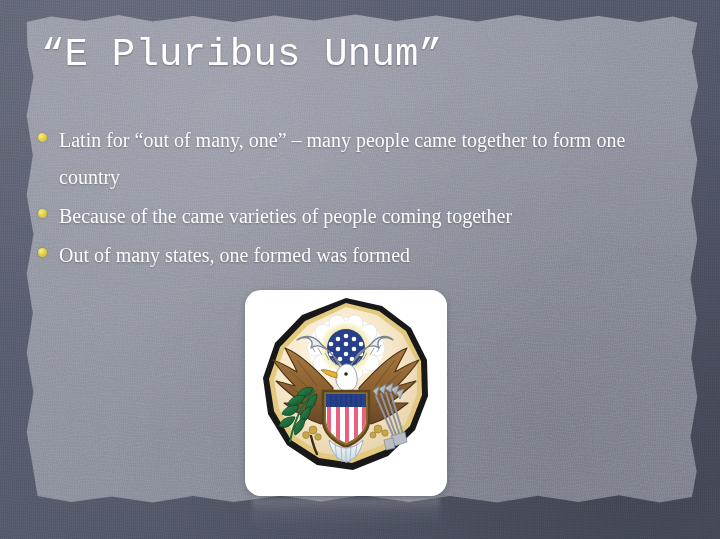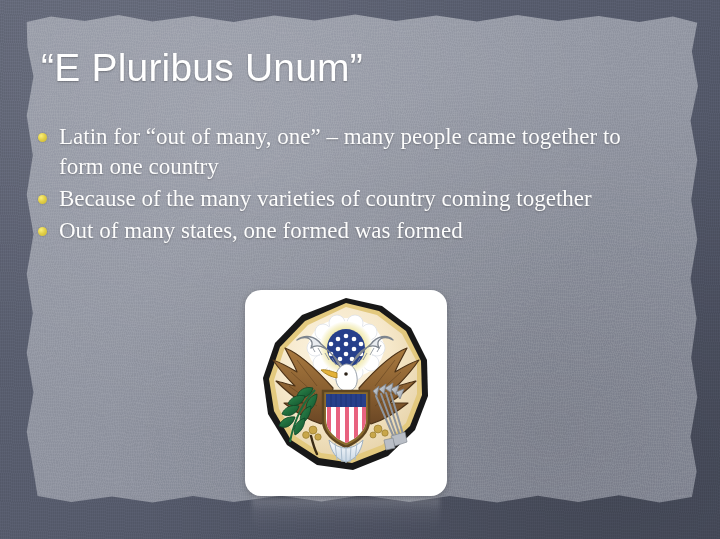--- a/index.html
+++ b/index.html
@@ -87,46 +87,46 @@
   
   .content {
     position: absolute;
     inset: 0;
     z-index: 3;
   }
 
   .slide-title {
     position: absolute;
     left: 41px;
-    top: 48px;
+    top: 36px;
     font-size: 39px;
     line-height: 1.0;
     font-weight: normal;
     color: #ffffff;
     letter-spacing: 0.2px;
     white-space: nowrap;
     text-shadow: 0 1px 2px rgba(0,0,0,0.30);
-    font-family: Liberation Sans, sans-serif;
+    font-family: Liberation Mono, monospace;
   }
 
   .bullet-list {
     position: absolute;
     left: 33px;
     top: 122px;
     width: 620px;
     margin: 0;
     padding: 0;
     list-style: none;
   }
   .bullet-item {
     position: relative;
     padding-left: 26px;
     margin-bottom: 2px;
-    font-size: 23px;
-    line-height: 30px;
+    font-size: 20px;
+    line-height: 37px;
     color: #fdfdfd;
     text-shadow: 0 1px 2px rgba(0,0,0,0.28);
     font-family: Liberation Serif, serif;
   }
   .bullet-dot {
     position: absolute;
     left: 5px;
     top: 11px;
     width: 9px;
     height: 9px;
@@ -186,21 +186,21 @@
 
     <div class="slide-title">“E Pluribus Unum”</div>
 
     <ul class="bullet-list">
       <li class="bullet-item">
         <span class="bullet-dot"></span>
         <span>Latin for “out of many, one” – many people came together to form one country</span>
       </li>
       <li class="bullet-item">
         <span class="bullet-dot"></span>
-        <span>Because of the many varieties of country coming together</span>
+        <span>Because of the came varieties of people coming together</span>
       </li>
       <li class="bullet-item">
         <span class="bullet-dot"></span>
         <span>Out of many states, one formed was formed</span>
       </li>
     </ul>
 
     <div class="seal-reflection"></div>
 
     <div class="seal-card">

